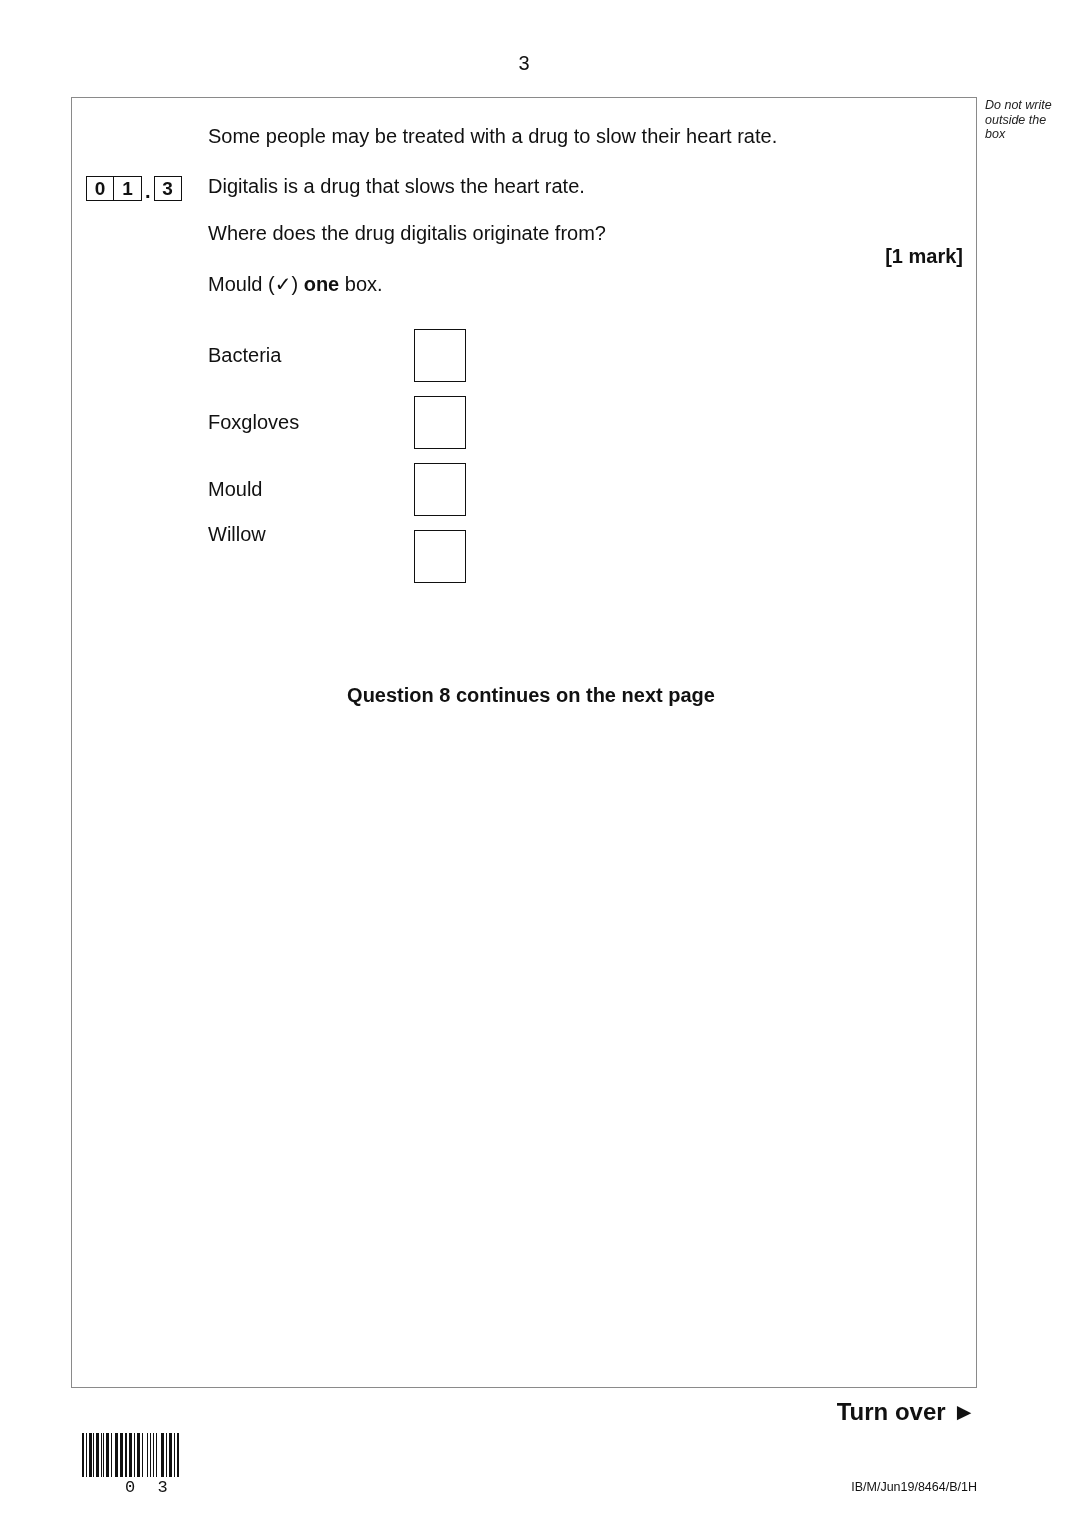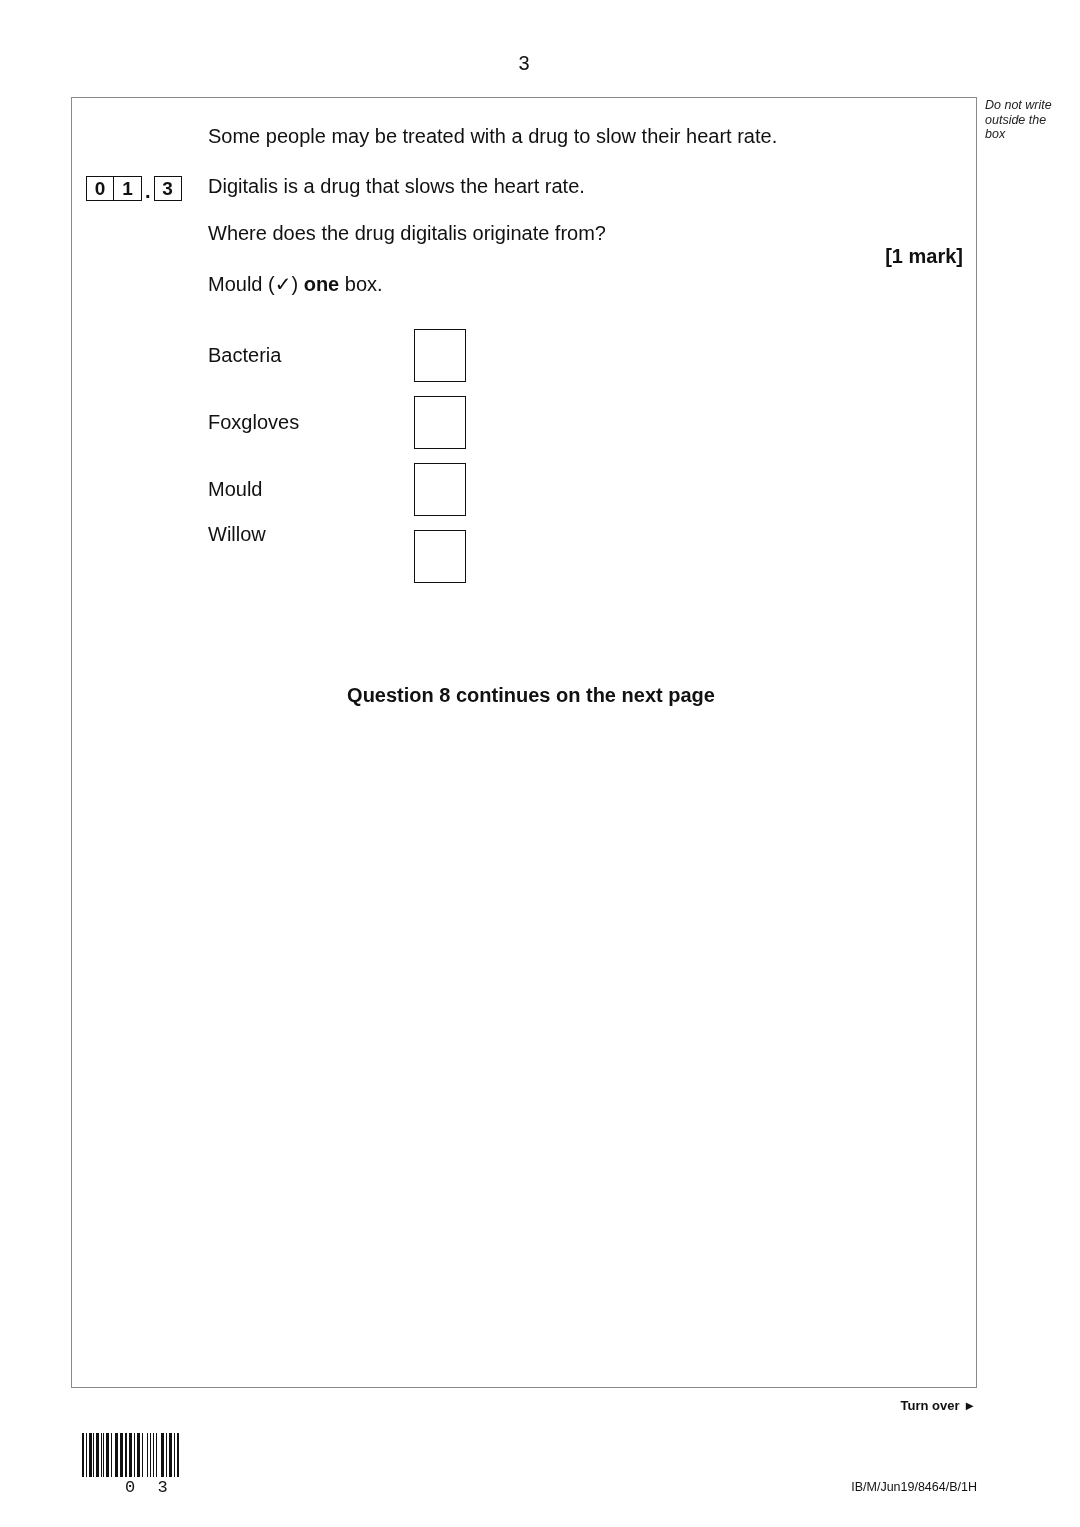--- a/index.html
+++ b/index.html
@@ -36,21 +36,21 @@
   .option-label { position: absolute; left: 208px; font-size: 20px; }
   .tick-box {
     position: absolute; left: 414px; width: 52px; height: 53px;
     border: 1.5px solid #111; box-sizing: border-box; background: #fff; cursor: pointer;
   }
   .continues {
     position: absolute; top: 684px; left: 71px; width: 920px; text-align: center;
     font-size: 20px; font-weight: bold;
   }
   .turn-over {
-    position: absolute; top: 1398px; right: 104px; font-size: 13px; font-weight: bold;
+    position: absolute; top: 1398px; right: 104px; font-size: 24px; font-weight: bold;
   }
   .barcode { position: absolute; left: 82px; top: 1433px; width: 98px; height: 44px; }
   .barcode-num {
     position: absolute; left: 125px; top: 1478px; font-family: Liberation Mono, monospace;
     font-size: 17px; letter-spacing: 6px;
   }
   .ref {
     position: absolute; top: 1480px; right: 103px; font-size: 12.5px;
   }
 </style>

